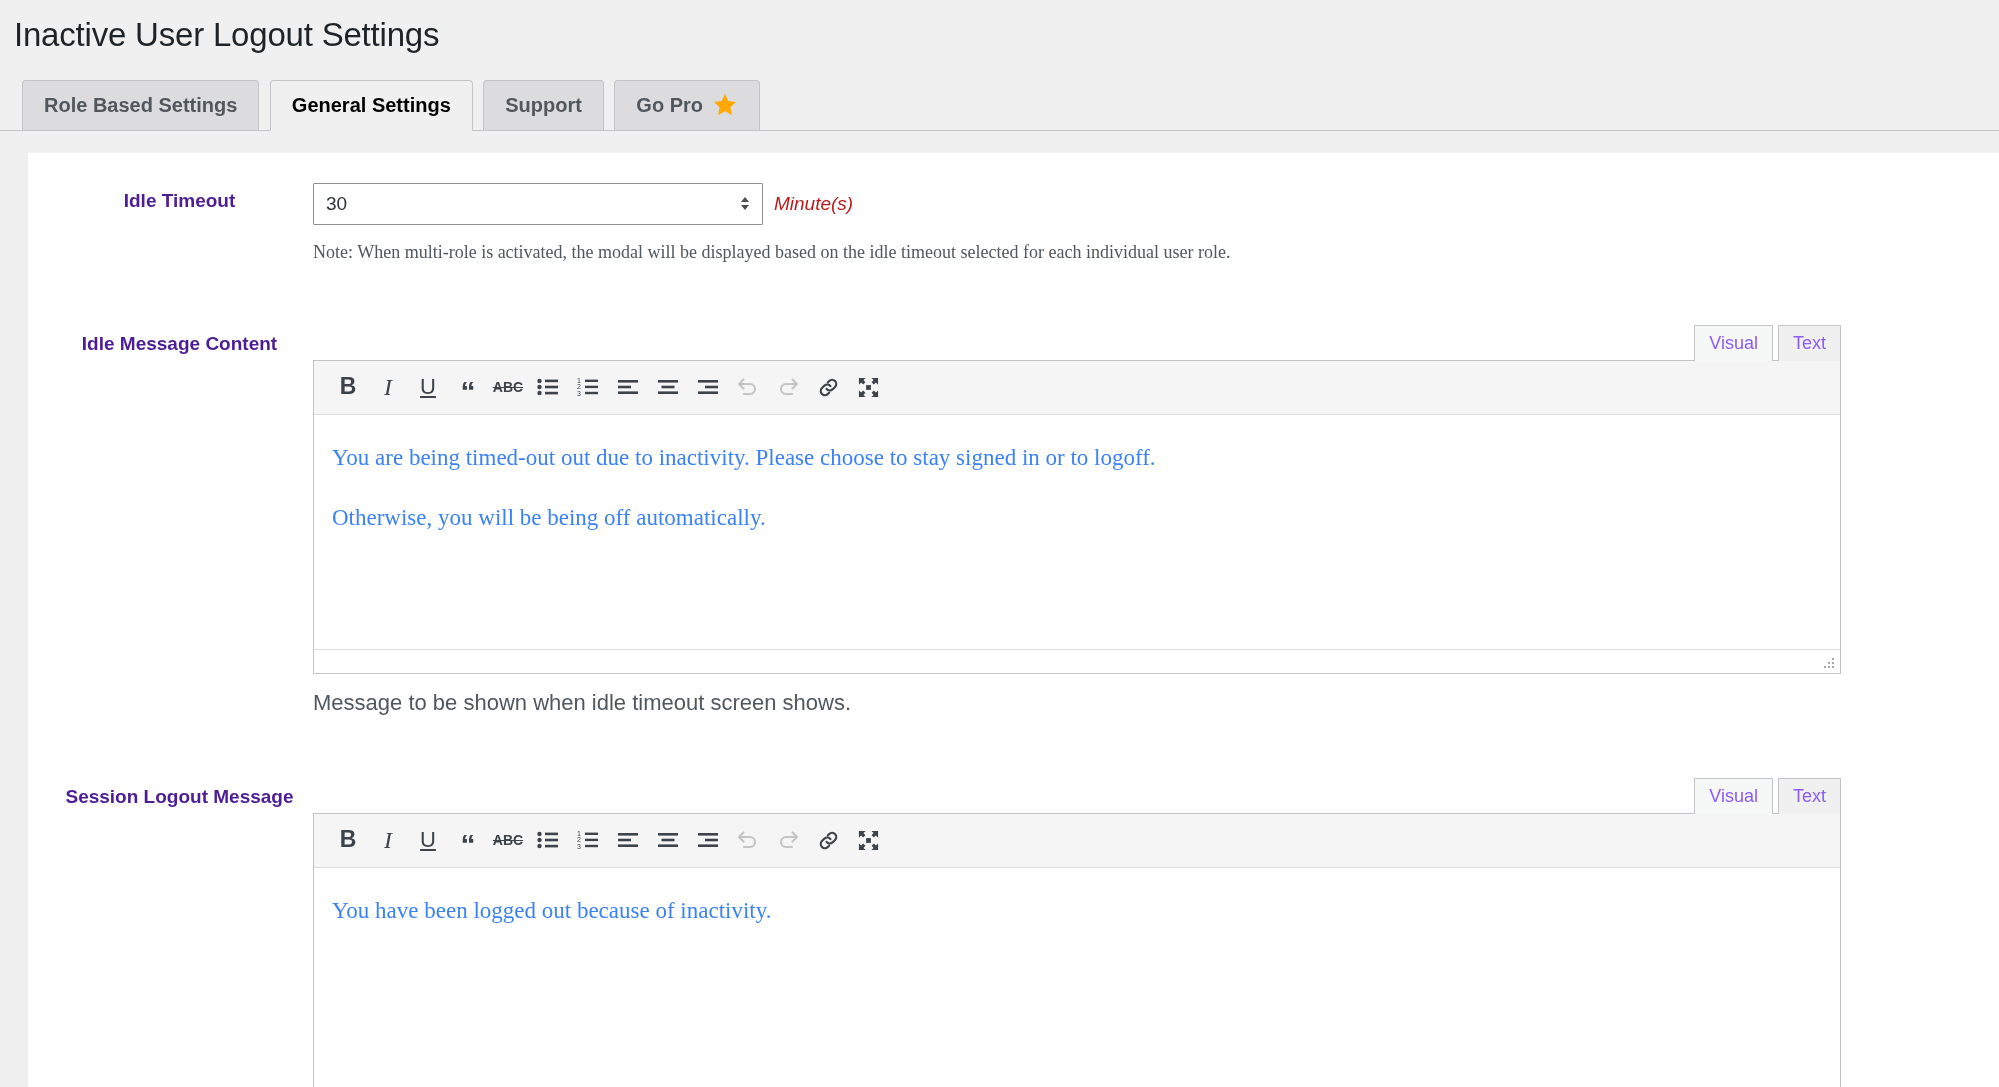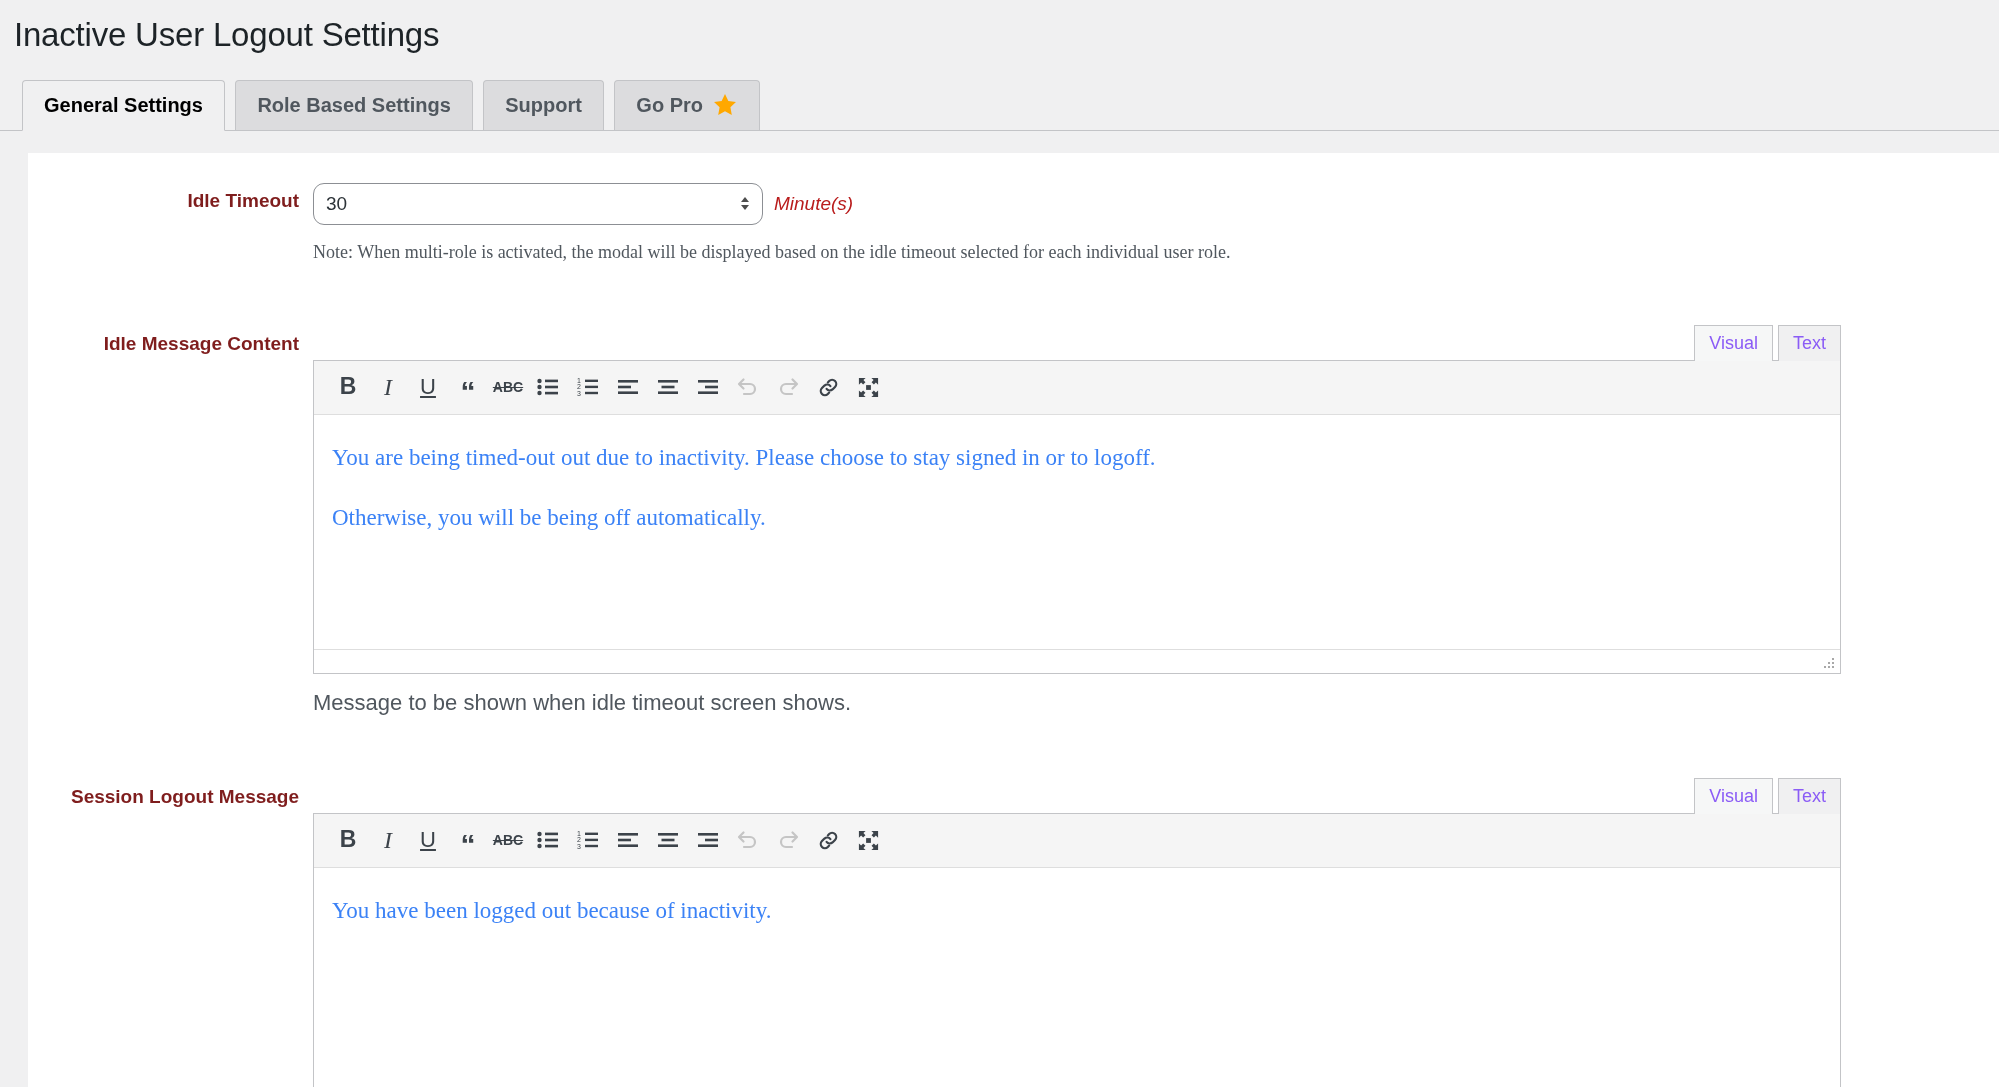--- a/index.html
+++ b/index.html
@@ -68,40 +68,40 @@
     background: #fff;
     min-height: 1000px;
     padding: 0;
     width: calc(100% - 28px);
   }
 
   .form-table { width: 100%; border-collapse: collapse; }
   .form-table tr { vertical-align: top; }
   .form-table th {
     width: 285px;
-    text-align: right;
+    text-align: center;
     font-size: 19px;
     font-weight: 700;
-    color: #7f1d1d;
+    color: #4c1d95;
     padding: 36px 14px 36px 32px;
     line-height: 1.3;
   }
   .form-table td {
     padding: 30px 40px 30px 0;
     line-height: 1.3;
   }
 
   
   .num-row { display: flex; align-items: center; gap: 11px; }
   .num-field {
     position: relative;
     width: 450px;
     height: 42px;
     border: 1px solid #8c8f94;
-    border-radius: 11px;
+    border-radius: 1px;
     background: #fff;
     display: flex;
     align-items: center;
     box-shadow: 0 0 0 transparent;
   }
   .num-field .val {
     flex: 1;
     font-size: 19px;
     color: #2c3338;
     padding: 0 12px;
@@ -233,26 +233,26 @@
     opacity: 0.85;
   }
 </style>
 </head>
 <body>
 
 <h1 class="page-title">Inactive User Logout Settings</h1>
 
 <nav class="nav-tab-wrapper">
 
+  <a class="nav-tab">
+    <span>Role Based Settings</span>
+  </a>
+
   <a class="nav-tab active">
     <span>General Settings</span>
-  </a>
-
-  <a class="nav-tab">
-    <span>Role Based Settings</span>
   </a>
 
   <a class="nav-tab">
     <span>Support</span>
   </a>
 
   <a class="nav-tab">
     <span>Go Pro</span>
     <span class="star-icon">
       <svg width="26" height="26" viewBox="0 0 24 24" aria-hidden="true">

